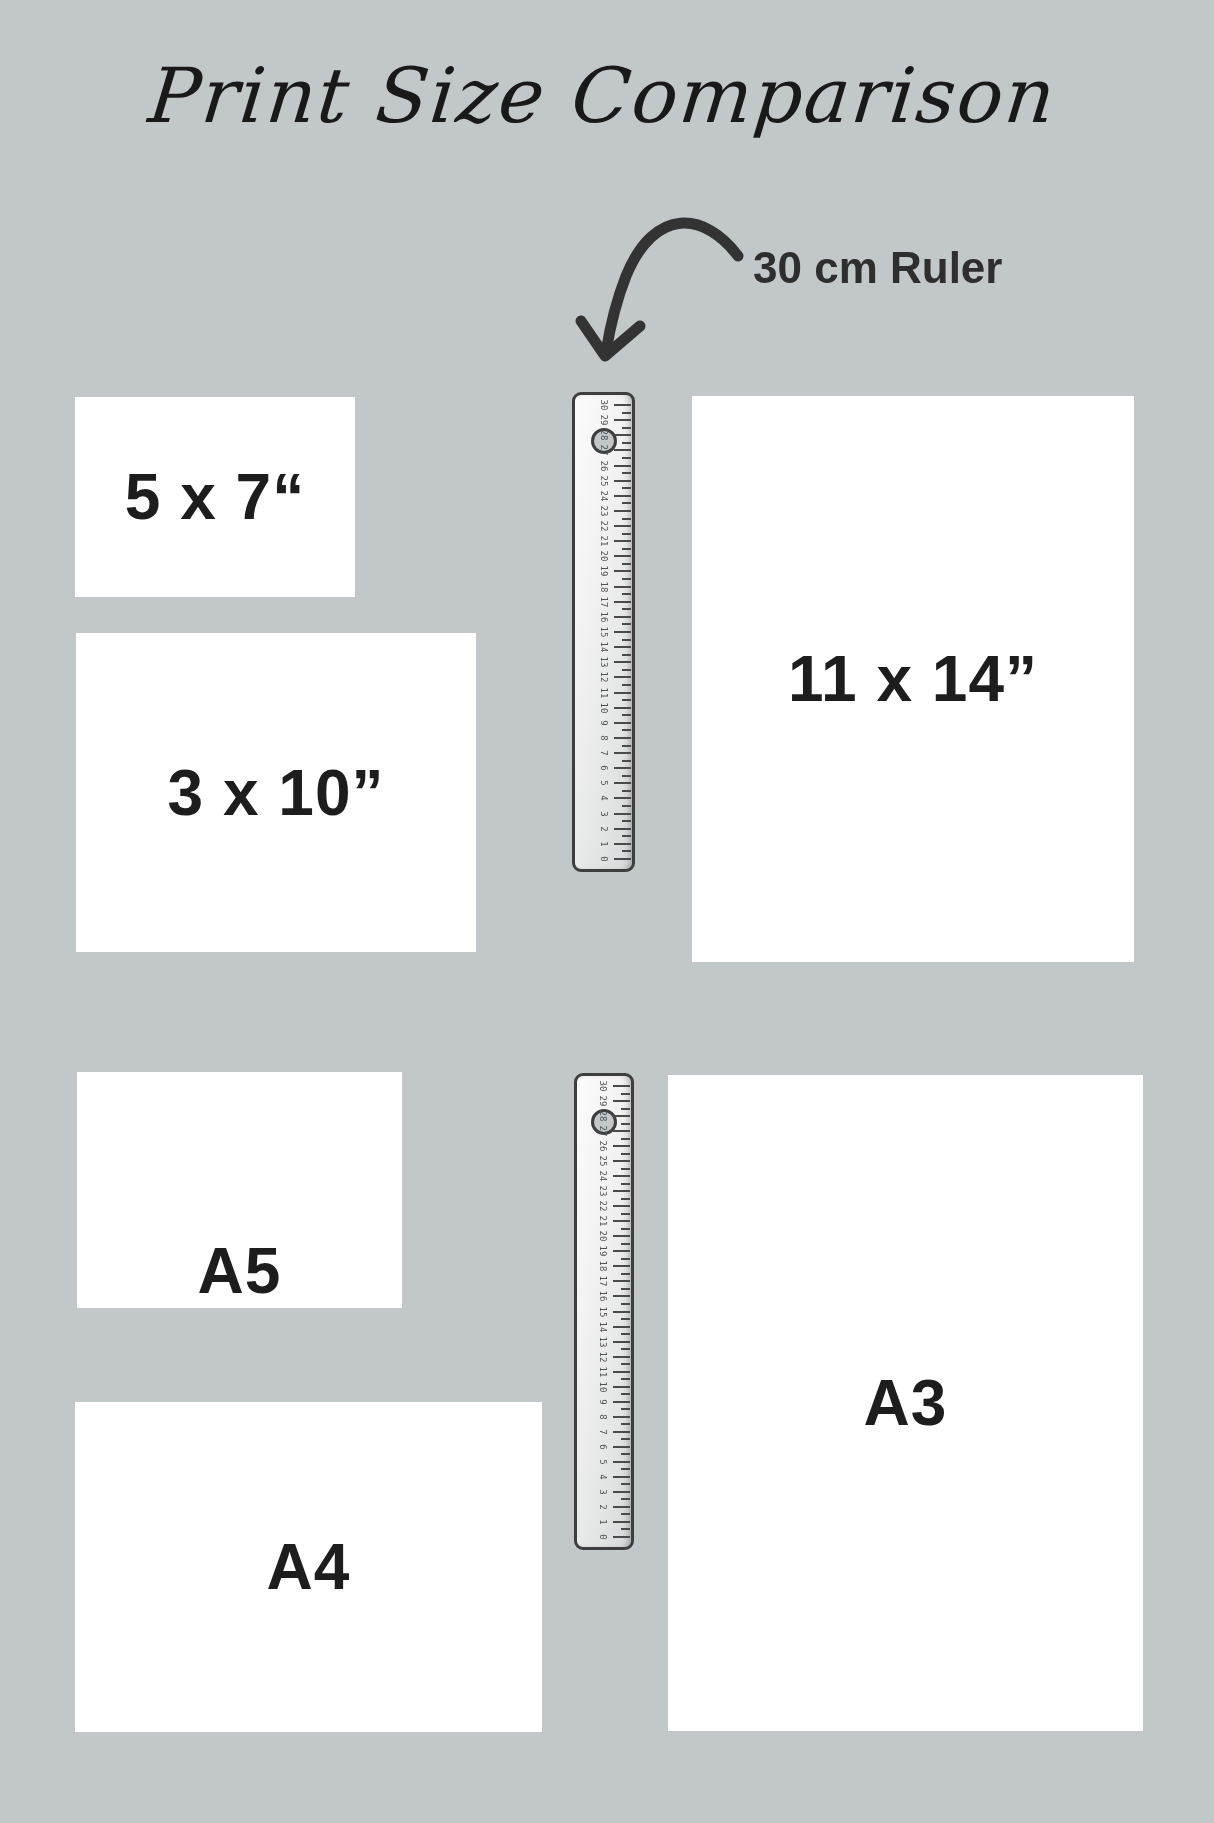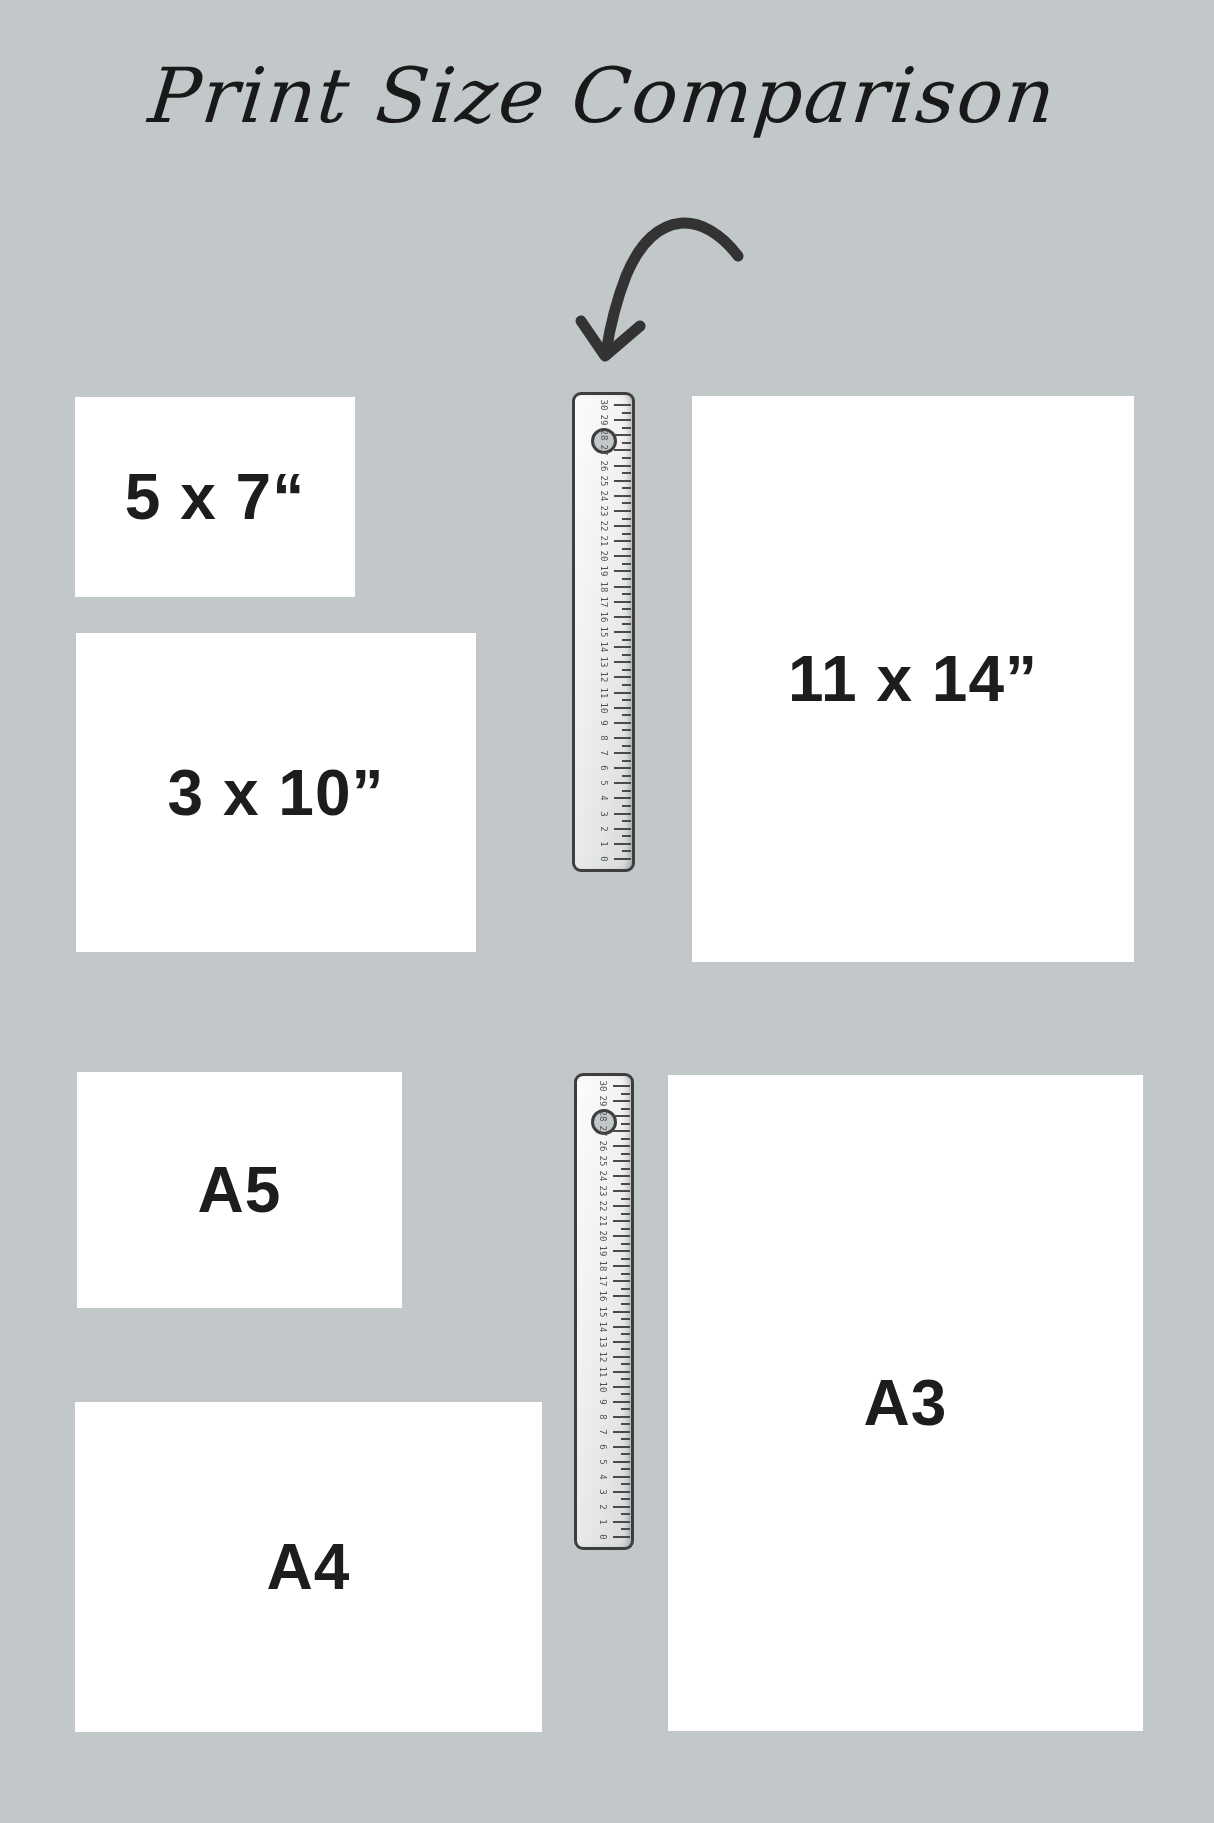--- a/index.html
+++ b/index.html
@@ -55,32 +55,33 @@
     <text x="601" y="122" text-anchor="middle" font-family="DejaVu Serif, serif" font-style="italic" font-weight="400" font-size="76" fill="#191919" letter-spacing="2" transform="skewX(-6) translate(12,0)">Print Size Comparison</text>
   </svg>
 
   <svg class="arrow-svg" width="1214" height="1823" viewBox="0 0 1214 1823">
     <g stroke="#333333" stroke-width="11" fill="none" stroke-linecap="round" stroke-linejoin="round">
       <path d="M 738 256 C 705 212, 655 206, 626 276 C 617 299, 610 327, 606 352"></path>
       <path d="M 581 321 L 605 356 L 640 326"></path>
     </g>
   </svg>
 
+  <div class="annotation-label">30 cm Ruler</div>
 
   <div id="prints-layer">
       <div class="print-rect" style="left: 75px; top: 397px; width: 280px; height: 200px;">
       <span class="print-label">5 x 7“</span>
     </div>
       <div class="print-rect" style="left: 76px; top: 633px; width: 400px; height: 319px;">
       <span class="print-label">3 x 10”</span>
     </div>
       <div class="print-rect" style="left: 692px; top: 396px; width: 442px; height: 566px;">
       <span class="print-label">11 x 14”</span>
     </div>
-      <div class="print-rect" style="left: 77px; top: 1072px; width: 325px; height: 236px;">
+      <div class="print-rect" style="left: 77px; top: 1072px; width: 325px; height: 236px; align-items: flex-end;">
       <span class="print-label">A5</span>
     </div>
       <div class="print-rect" style="left: 75px; top: 1402px; width: 467px; height: 330px;">
       <span class="print-label">A4</span>
     </div>
       <div class="print-rect" style="left: 668px; top: 1075px; width: 475px; height: 656px;">
       <span class="print-label">A3</span>
     </div>
     </div>
   <div id="rulers-layer">

